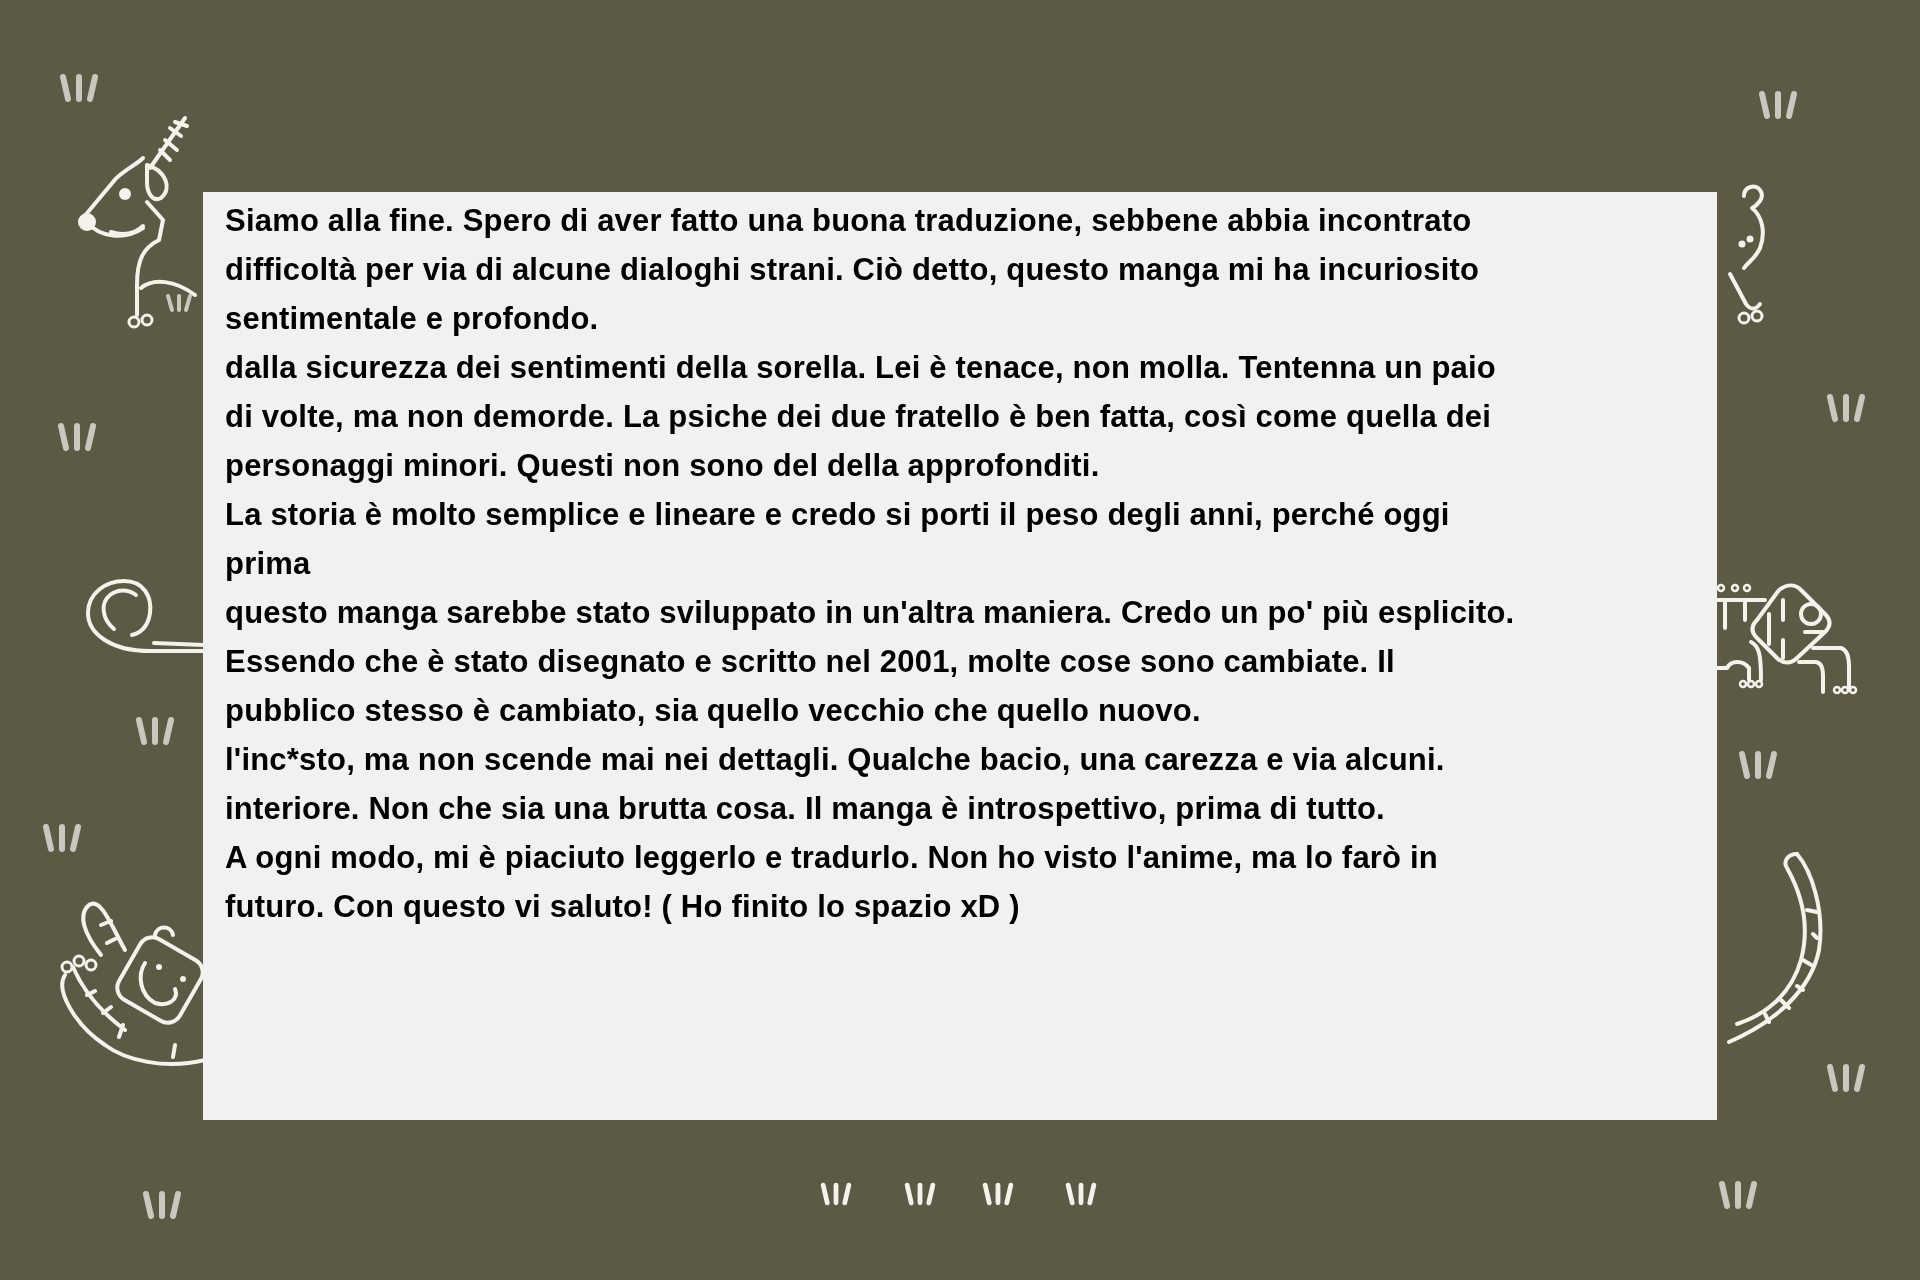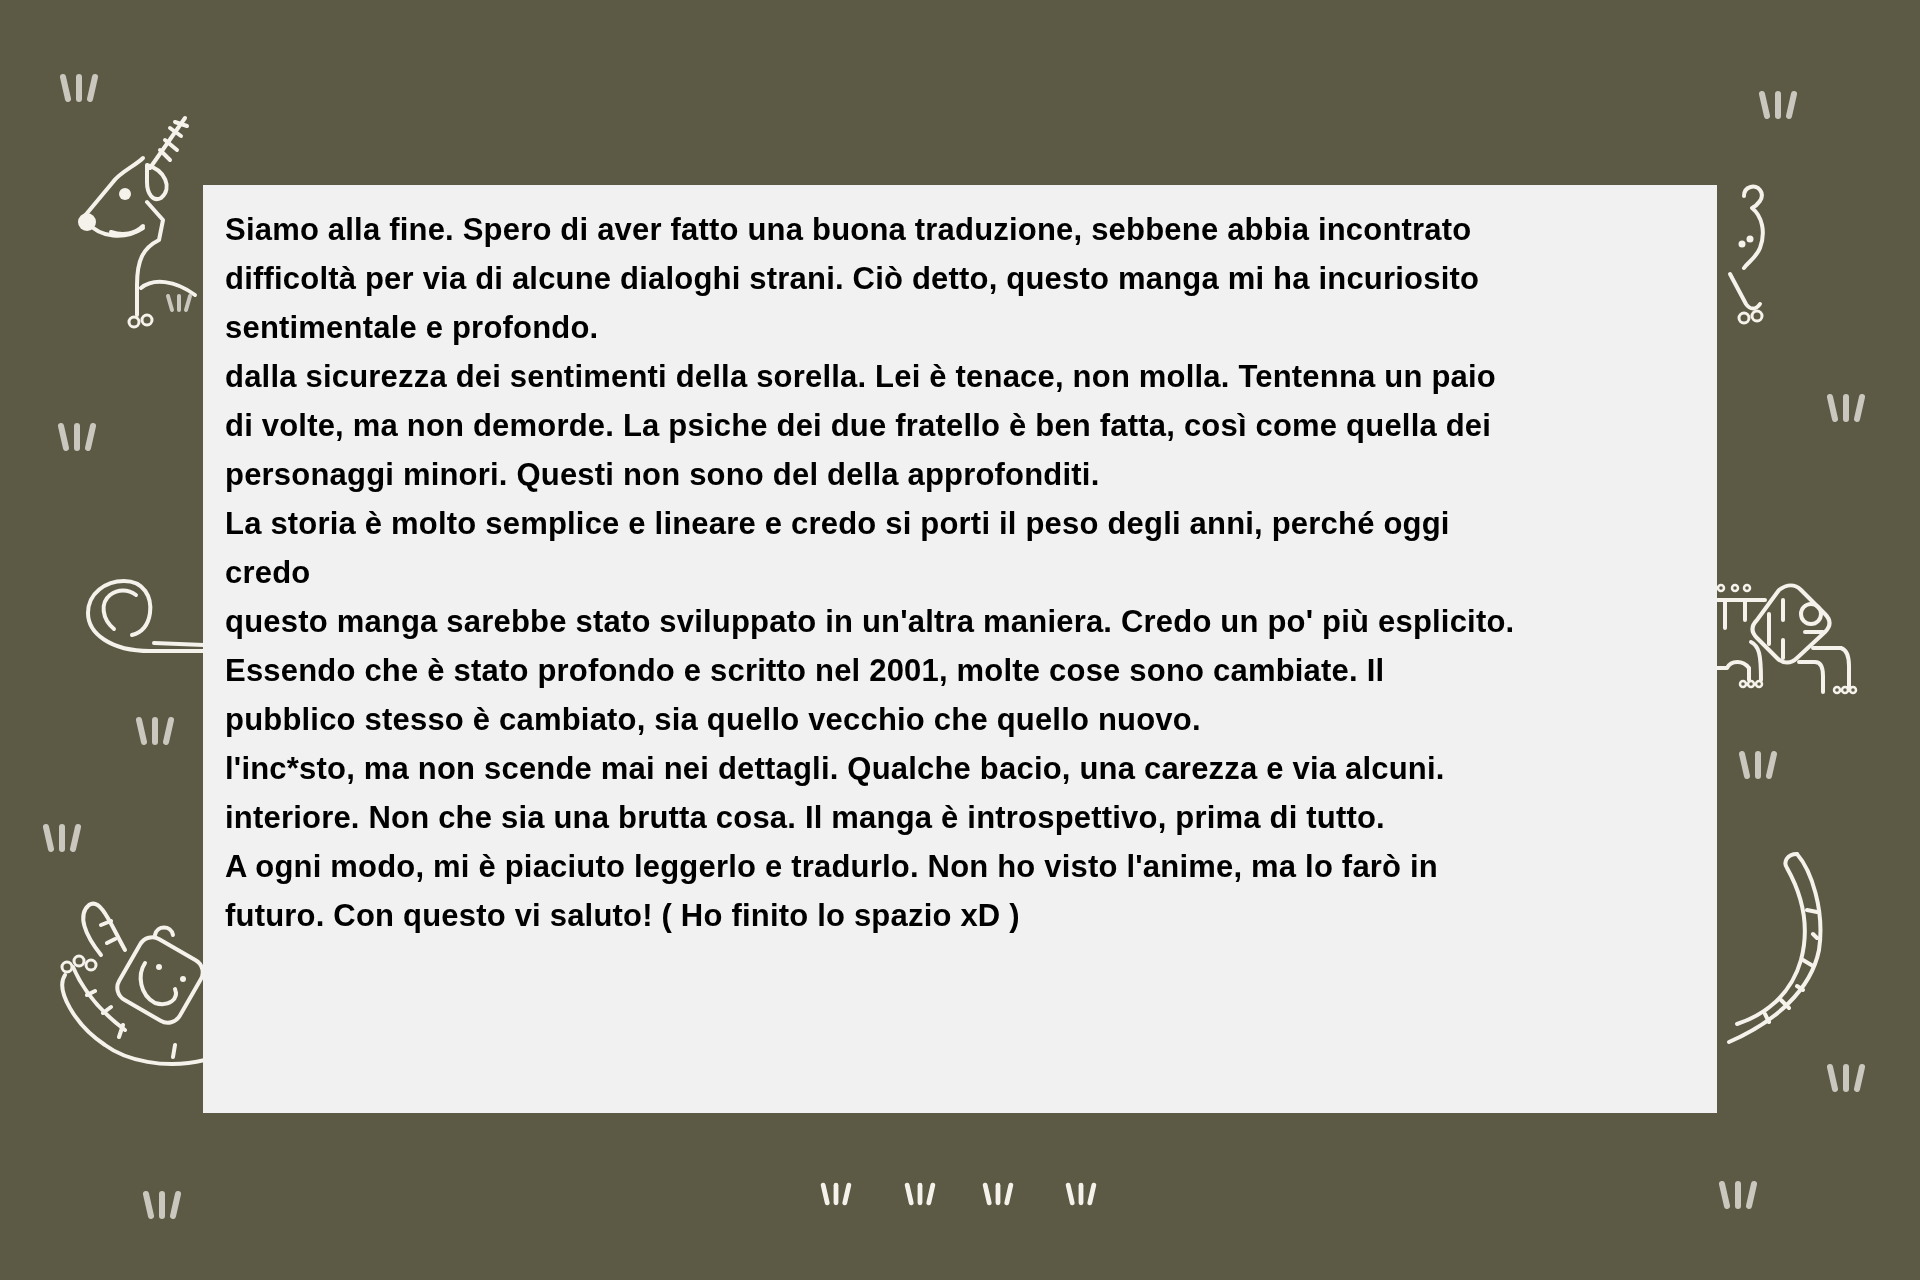--- a/index.html
+++ b/index.html
@@ -6,22 +6,22 @@
   body {
     width:1920px; height:1280px; position:relative; overflow:hidden;
     background:#5c5a44;
     font-family:"Liberation Sans", sans-serif;
   }
   .grass { position:absolute; width:44px; height:30px; }
   .grass svg { width:100%; height:100%; display:block; }
   .doodle { position:absolute; }
   .doodle svg { display:block; }
   .note-panel {
-    position:absolute; left:203px; top:185px; width:1514px; height:928px;
-    background:#f1f1f1; box-sizing:border-box; padding:20px 0 0 22px;
+    position:absolute; left:203px; top:192px; width:1514px; height:928px;
+    background:#f1f1f1; box-sizing:border-box; padding:4px 0 0 22px;
     overflow:hidden;
   }
   .note-line {
     display:block; height:49px; line-height:49px;
     font-size:31px; font-weight:bold; color:#000;
     white-space:nowrap; letter-spacing:0.2px;
   }
 </style>
 </head>
 <body>
@@ -255,21 +255,21 @@
 </div>
 
 <div class="note-panel">
   <span class="note-line">Siamo alla fine. Spero di aver fatto una buona traduzione, sebbene abbia incontrato</span>
   <span class="note-line">difficoltà per via di alcune dialoghi strani. Ciò detto, questo manga mi ha incuriosito</span>
   <span class="note-line">sentimentale e profondo.</span>
   <span class="note-line">dalla sicurezza dei sentimenti della sorella. Lei è tenace, non molla. Tentenna un paio</span>
   <span class="note-line">di volte, ma non demorde. La psiche dei due fratello è ben fatta, così come quella dei</span>
   <span class="note-line">personaggi minori. Questi non sono del della approfonditi.</span>
   <span class="note-line">La storia è molto semplice e lineare e credo si porti il peso degli anni, perché oggi</span>
-  <span class="note-line">credo</span>
+  <span class="note-line">prima</span>
   <span class="note-line">questo manga sarebbe stato sviluppato in un'altra maniera. Credo un po' più esplicito.</span>
-  <span class="note-line">Essendo che è stato profondo e scritto nel 2001, molte cose sono cambiate. Il</span>
+  <span class="note-line">Essendo che è stato disegnato e scritto nel 2001, molte cose sono cambiate. Il</span>
   <span class="note-line">pubblico stesso è cambiato, sia quello vecchio che quello nuovo.</span>
   <span class="note-line">l'inc*sto, ma non scende mai nei dettagli. Qualche bacio, una carezza e via alcuni.</span>
   <span class="note-line">interiore. Non che sia una brutta cosa. Il manga è introspettivo, prima di tutto.</span>
   <span class="note-line">A ogni modo, mi è piaciuto leggerlo e tradurlo. Non ho visto l'anime, ma lo farò in</span>
   <span class="note-line">futuro. Con questo vi saluto! ( Ho finito lo spazio xD )</span>
 </div>
 
 </body></html>

